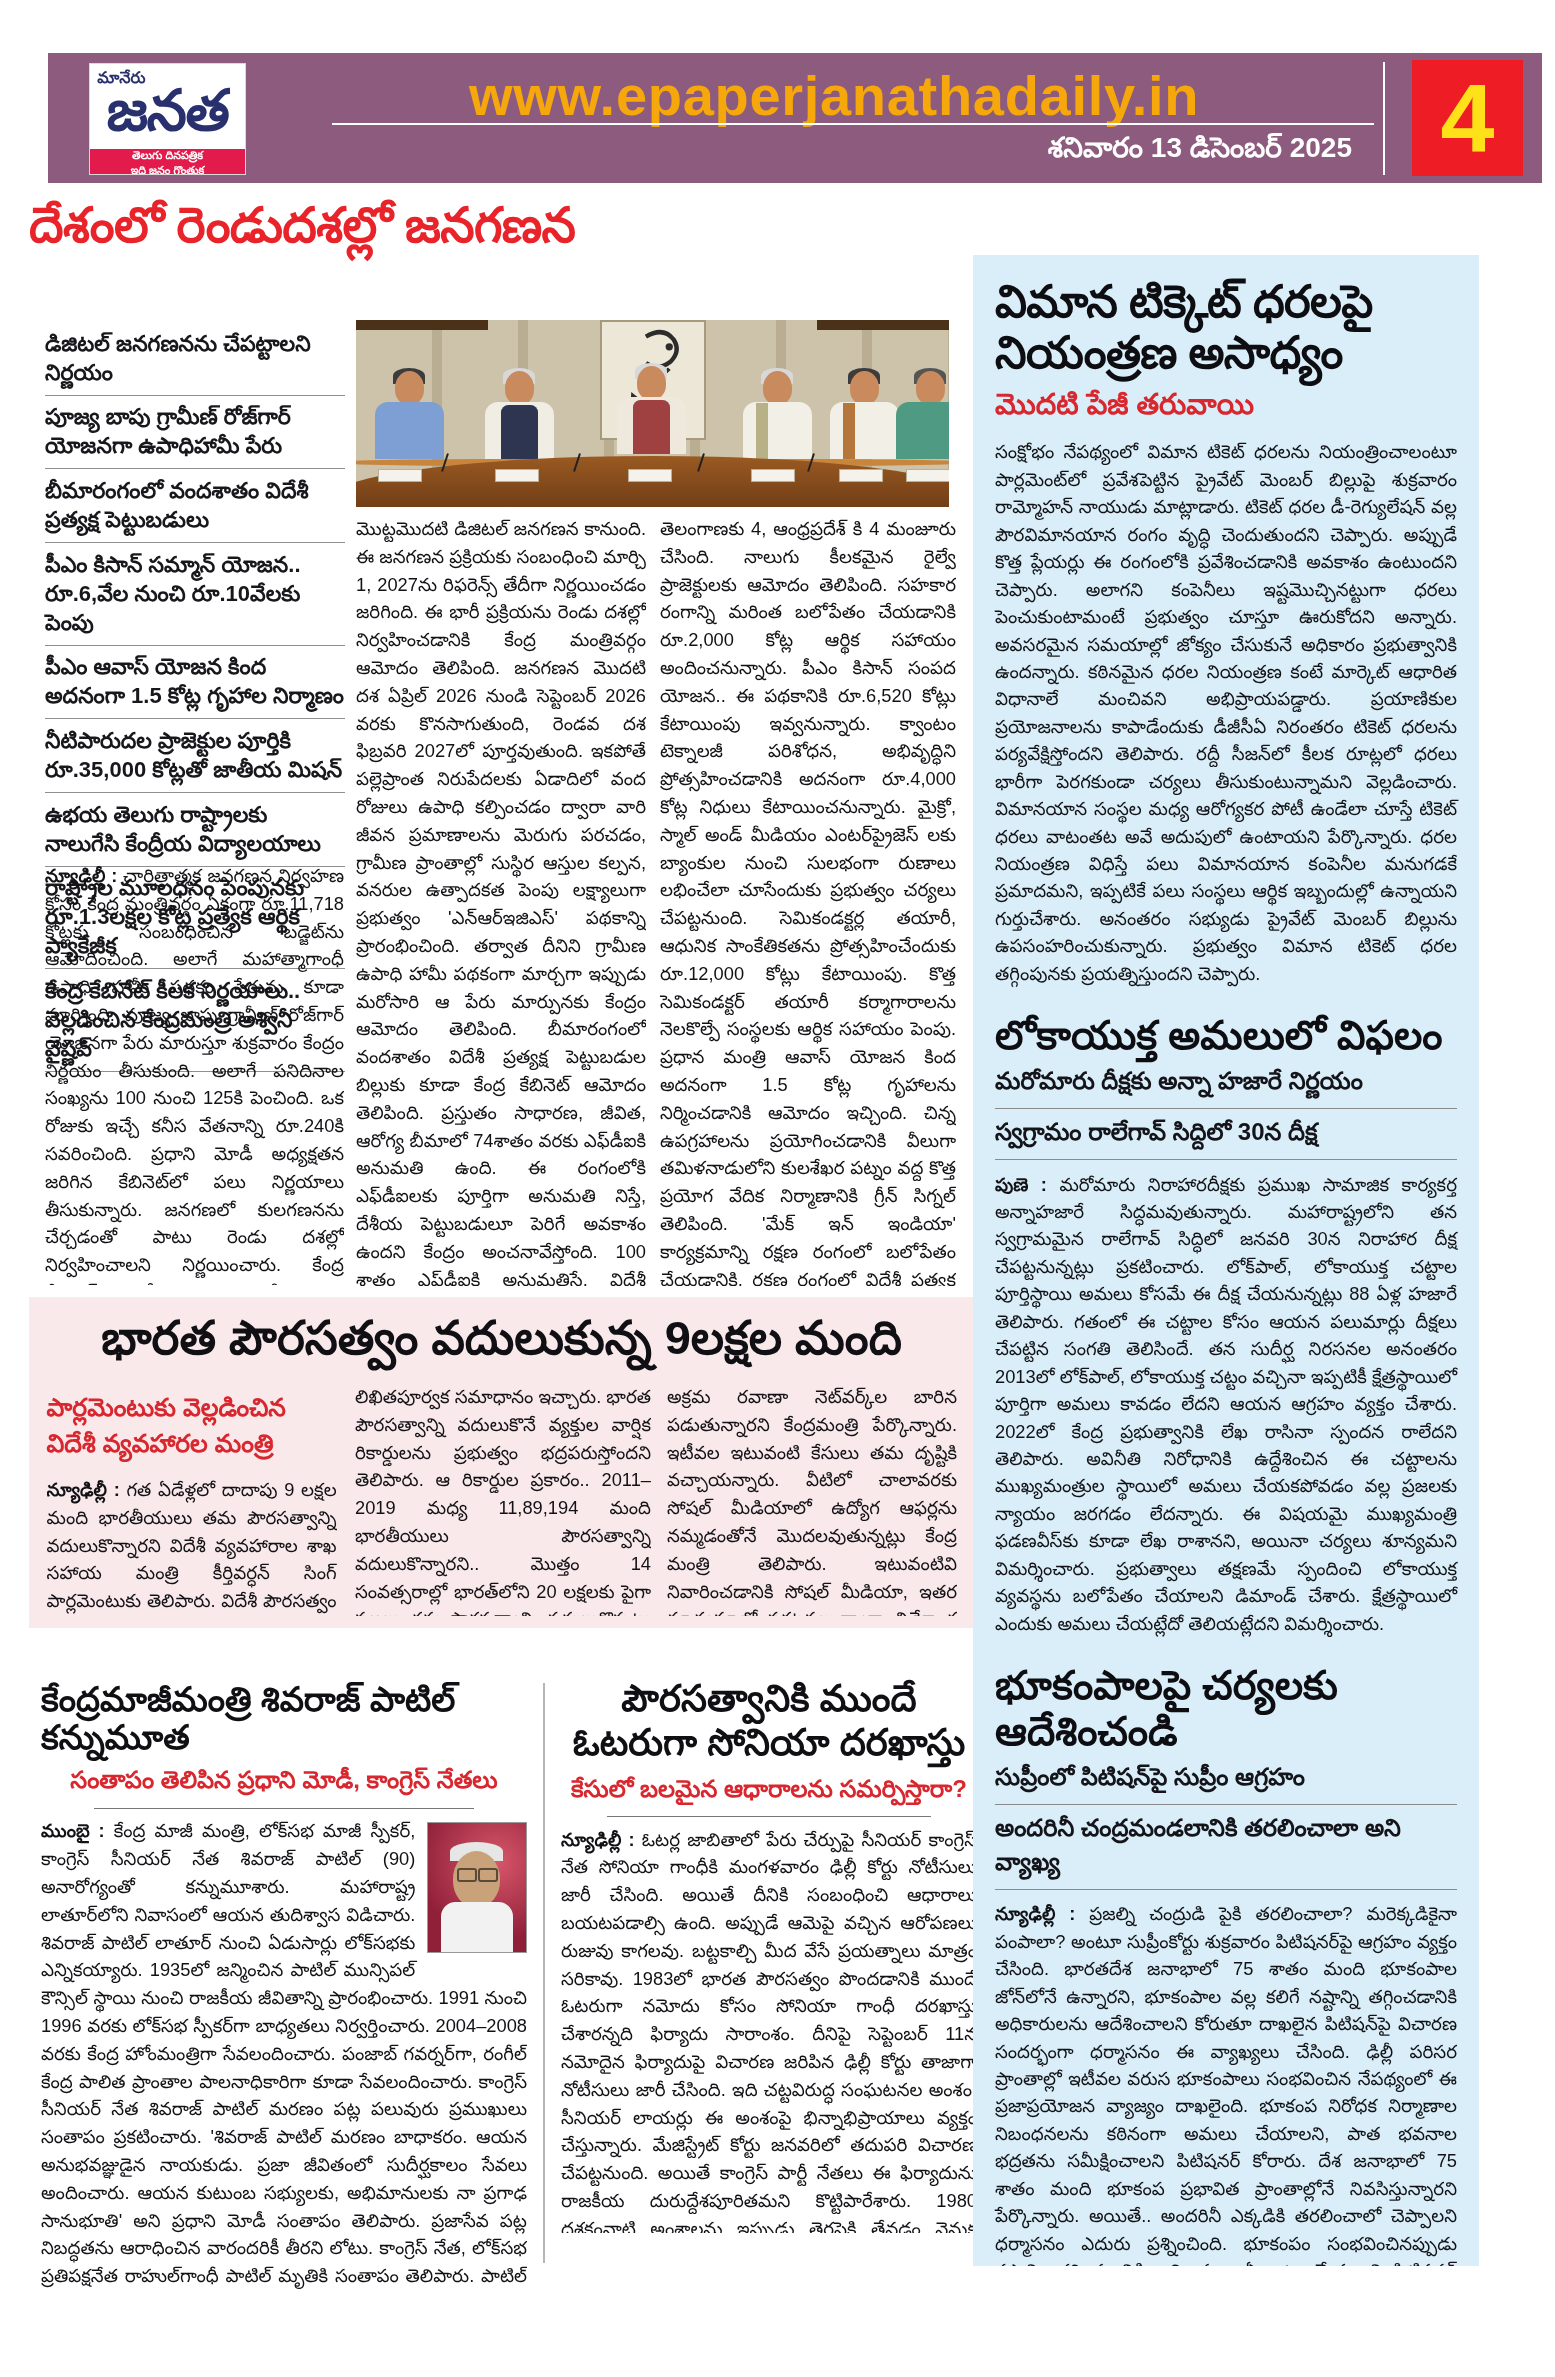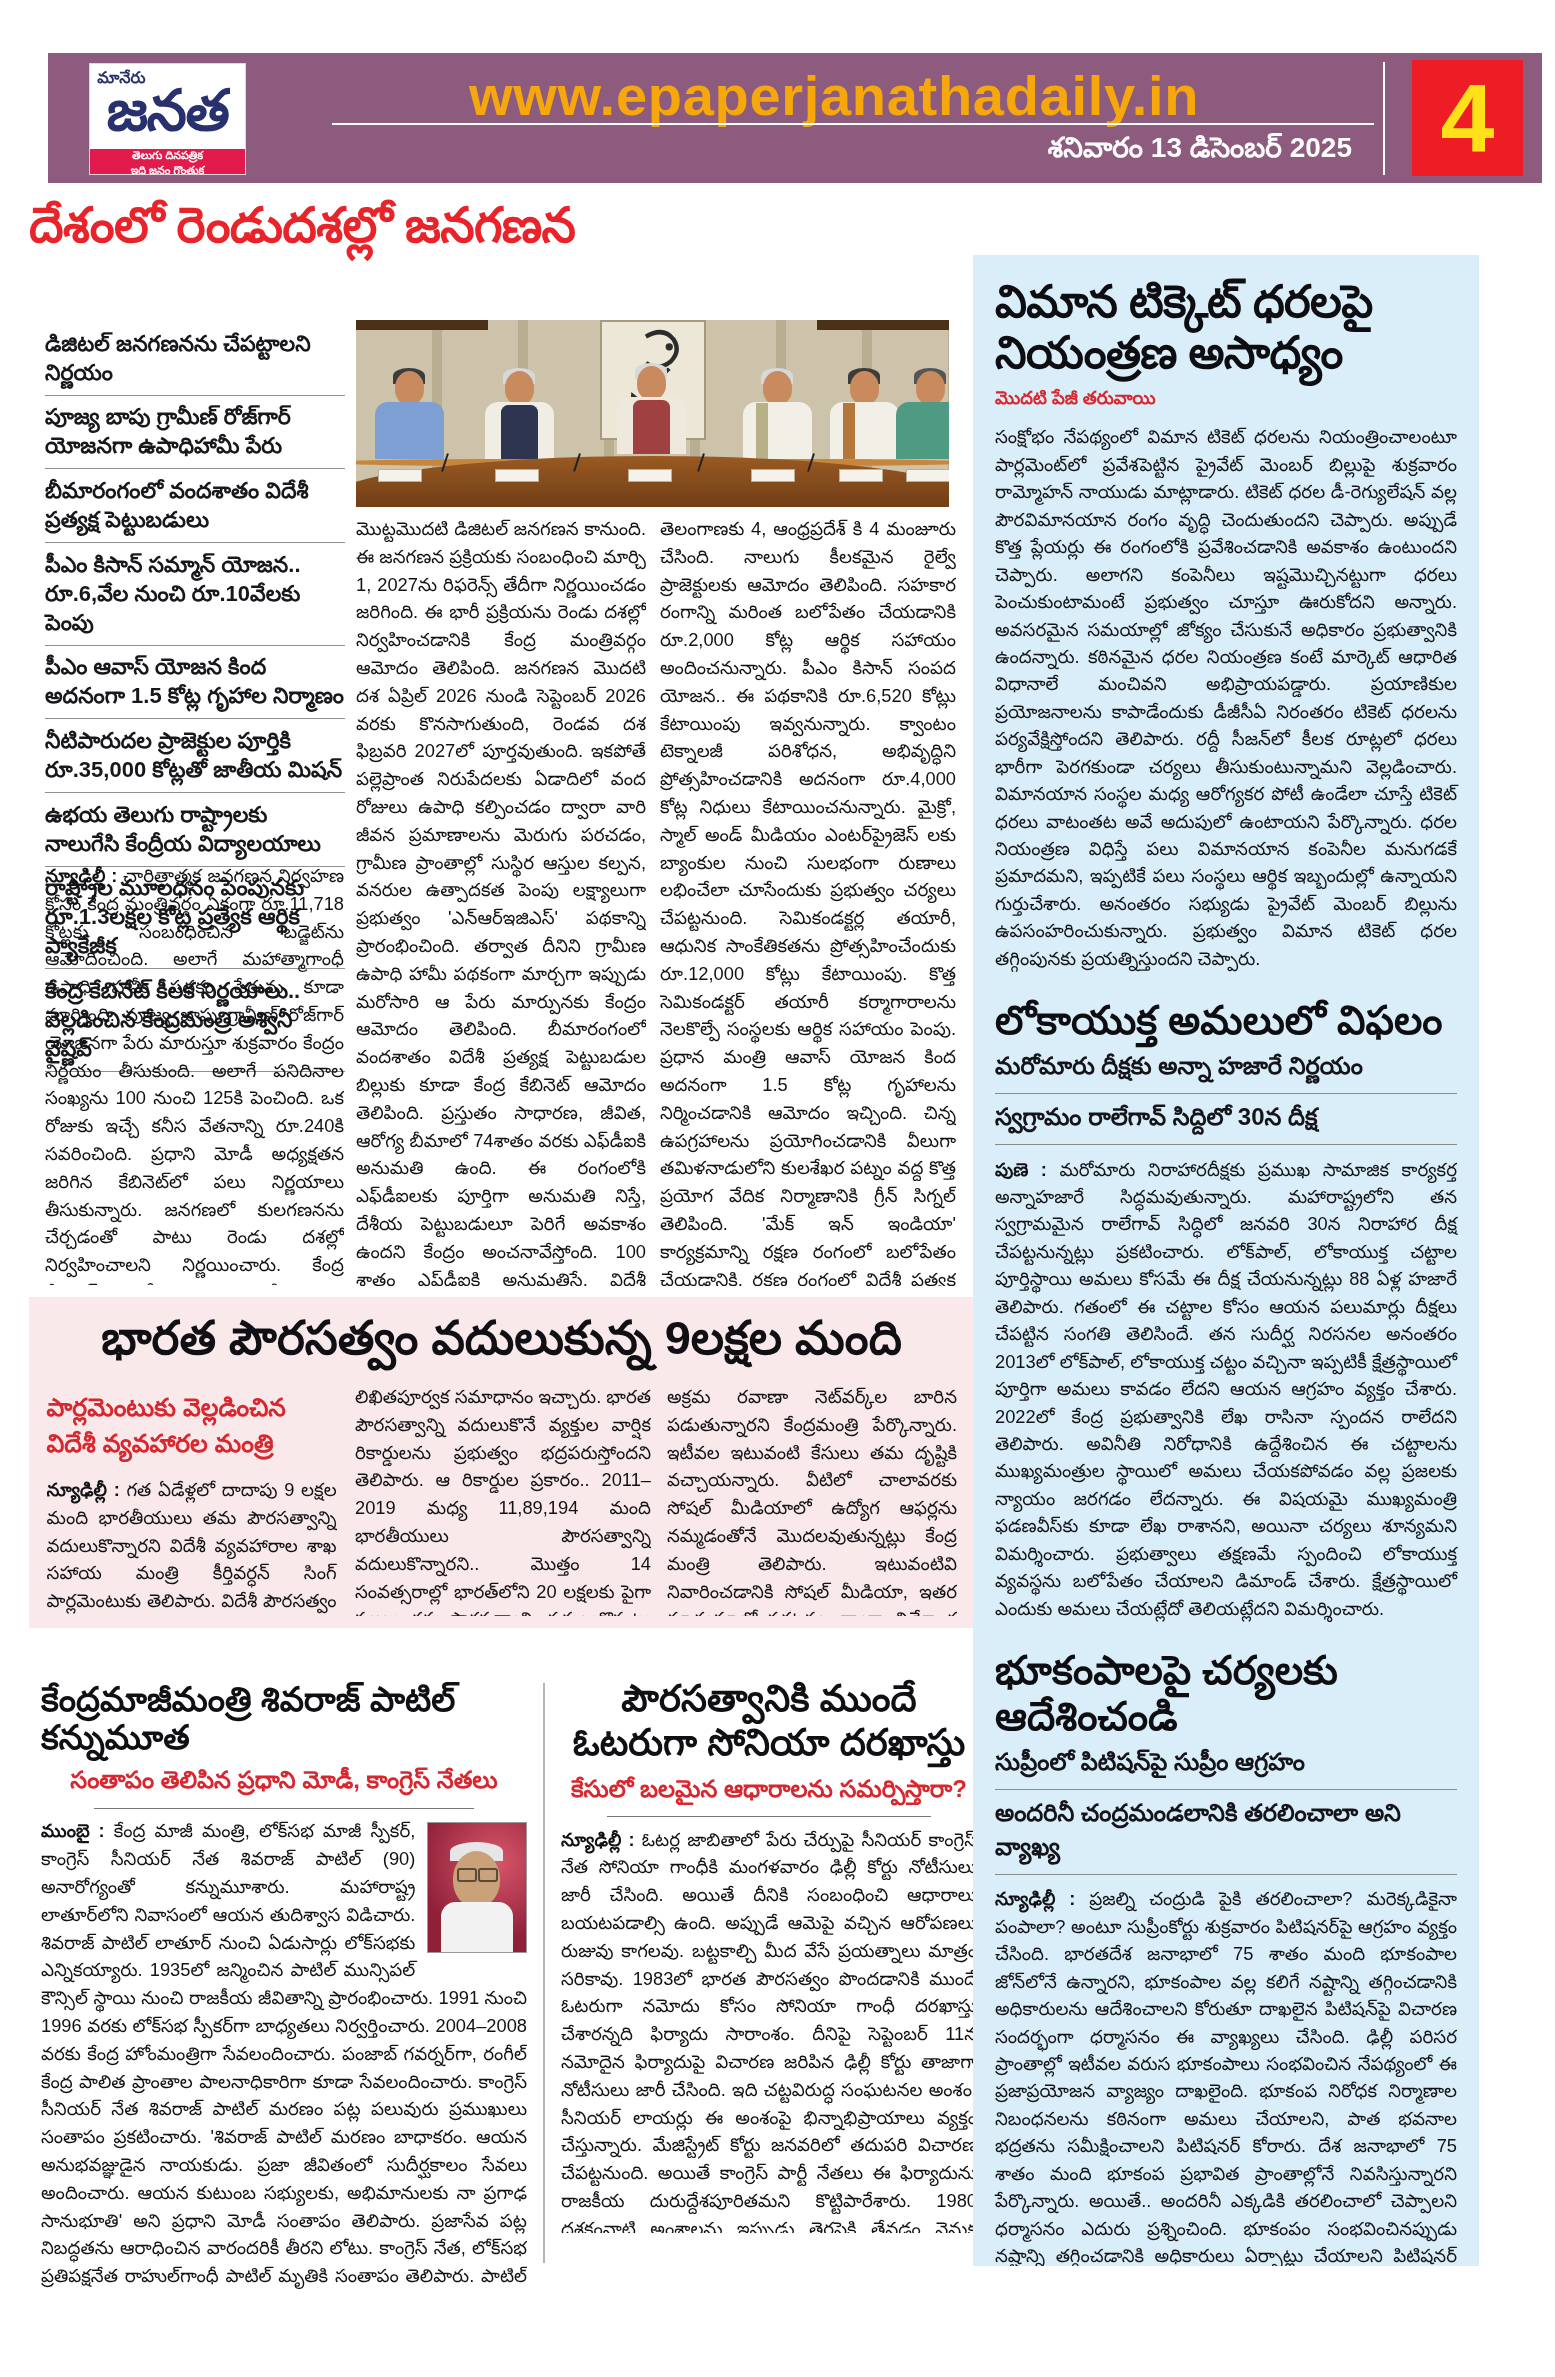--- a/index.html
+++ b/index.html
@@ -89,21 +89,21 @@
   .sonia{left:561px;top:1677px;width:416px;}
   .sonia-h{font-size:37px;font-weight:800;text-align:center;line-height:1.18;color:#101014;}
   .sonia-body{height:407px;}
 
   
   .bluecol{left:973px;top:255px;width:506px;height:2011px;background:#d9eef8;
            padding:20.5px 22px;box-sizing:border-box;overflow:hidden;}
   .b-art{margin-bottom:25px;}
   .b-h1{font-size:45px;font-weight:800;line-height:1.14;color:#0e0e12;letter-spacing:-0.7px;}
   .b-h2{font-size:40px;font-weight:800;line-height:1.15;color:#0e0e12;}
-  .b-kick{color:#d8272e;font-size:18px;font-weight:800;margin-top:10.2px;}
+  .b-kick{color:#d8272e;font-size:29px;font-weight:800;margin-top:10.2px;}
   .b-sub{font-size:24px;font-weight:800;color:#14141a;padding:8.8px 0 7.3px;border-bottom:1.5px solid #8a8a8a;}
   .b-body{font-size:18.3px;line-height:1.5;text-align:justify;color:#121216;margin-top:10.2px;}
 </style>
 </head>
 <body>
 
 <div class="page">
 
   <header class="banner">
     <div class="logo-card">

